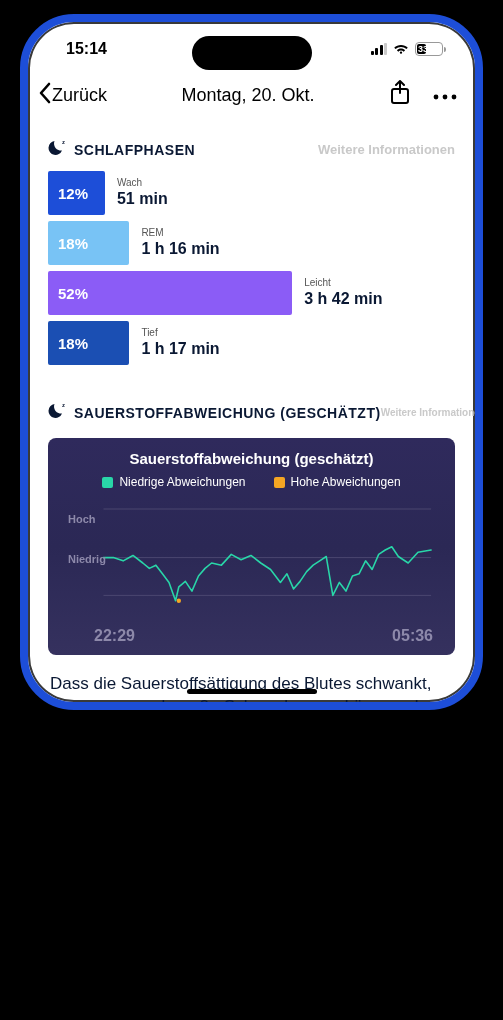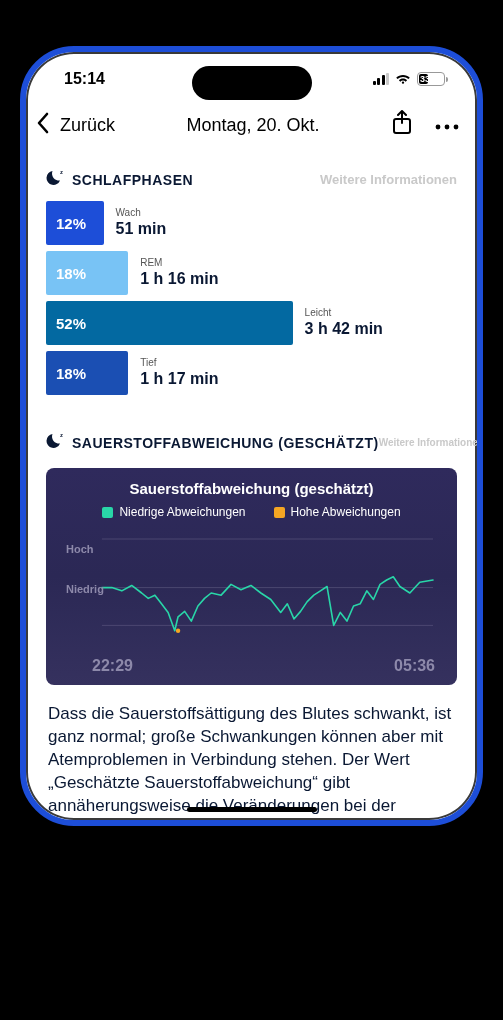--- a/index.html
+++ b/index.html
@@ -6,26 +6,26 @@
   body {
     background: #000;
     font-family: -apple-system, "Helvetica Neue", Arial, sans-serif;
     display: flex;
     justify-content: center;
     align-items: flex-start;
     min-height: 1020px;
   }
   .phone {
     width: 463px;
-    height: 780px;
-    margin: 46px 0;
+    height: 696px;
+    margin: 14px 0;
     position: relative;
     background: #fff;
     border-radius: 54px;
-    border: 6px solid #1d4ed8;
+    border: 8px solid #1d4ed8;
     box-shadow: 0 0 0 2px #3a3a3a inset, 0 8px 40px rgba(0,0,0,.6);
     overflow: hidden;
   }
   .notch {
     position: absolute;
     top: 14px;
     left: 50%;
     transform: translateX(-50%);
     width: 120px;
     height: 34px;
@@ -68,21 +68,21 @@
     width:33%; background:#000; border-radius:2px;
   }
   .battery-num{ position:relative; z-index:1; color:#fff; margin-left:-12px; }
 
   .nav {
     display:flex; align-items:center; justify-content:space-between;
     padding: 4px 18px 12px 10px;
   }
   .nav-back{
     display:flex; align-items:center; font-size:18px; color:#000;
-    gap:10px; cursor:pointer;
+    gap:0; cursor:pointer;
   }
   .nav-title{
     font-size:18px; font-weight:500; color:#000;
     flex:1; text-align:center;
   }
   .nav-actions{ display:flex; align-items:center; gap:22px; }
   .icon-btn{ cursor:pointer; }
 
   .content{ padding: 8px 20px 0 20px; }
 
@@ -260,21 +260,21 @@
           <div class="phase-bar-wrap">
             <div class="phase-bar" style="background:#78c3f5;width:20%">18%</div>
             <div class="phase-meta">
               <span class="phase-label">REM</span>
               <span class="phase-dur">1 h 16 min</span>
             </div>
           </div>
         </div>
         <div class="phase-row">
           <div class="phase-bar-wrap">
-            <div class="phase-bar" style="background:#0369a1;width:60%">52%</div>
+            <div class="phase-bar" style="background:#8b5cf6;width:60%">52%</div>
             <div class="phase-meta">
               <span class="phase-label">Leicht</span>
               <span class="phase-dur">3 h 42 min</span>
             </div>
           </div>
         </div>
         <div class="phase-row">
           <div class="phase-bar-wrap">
             <div class="phase-bar" style="background:#1b4fb3;width:20%">18%</div>
             <div class="phase-meta">

